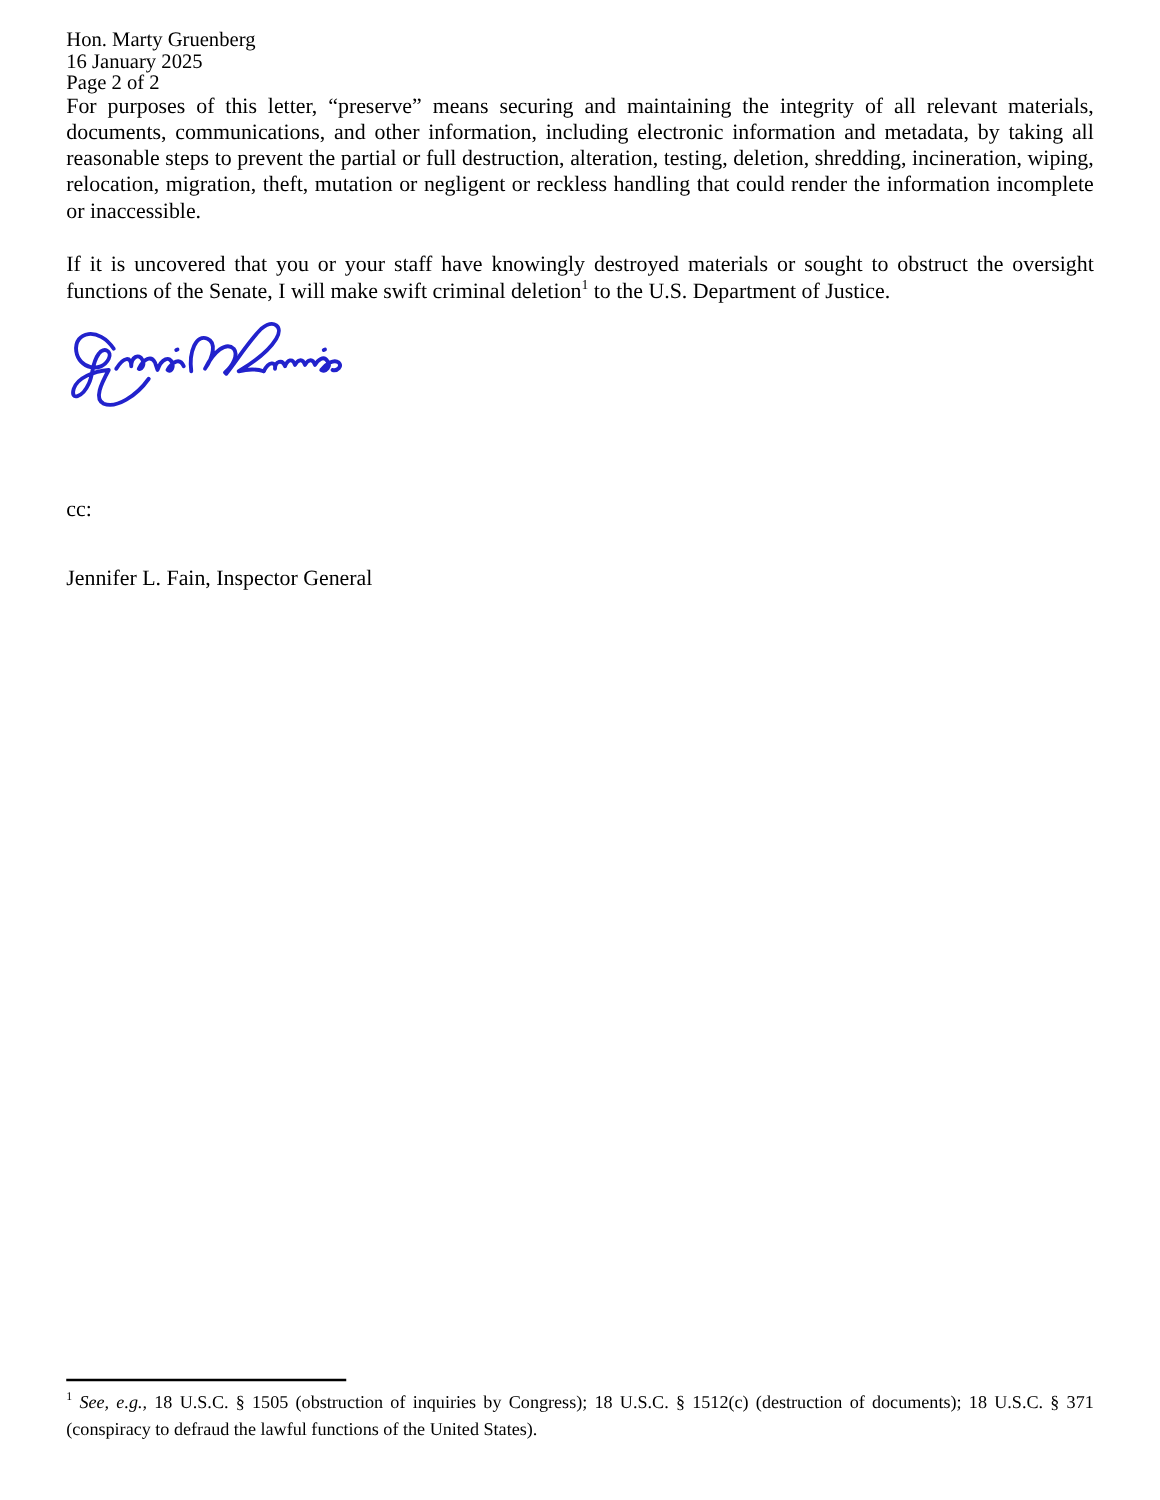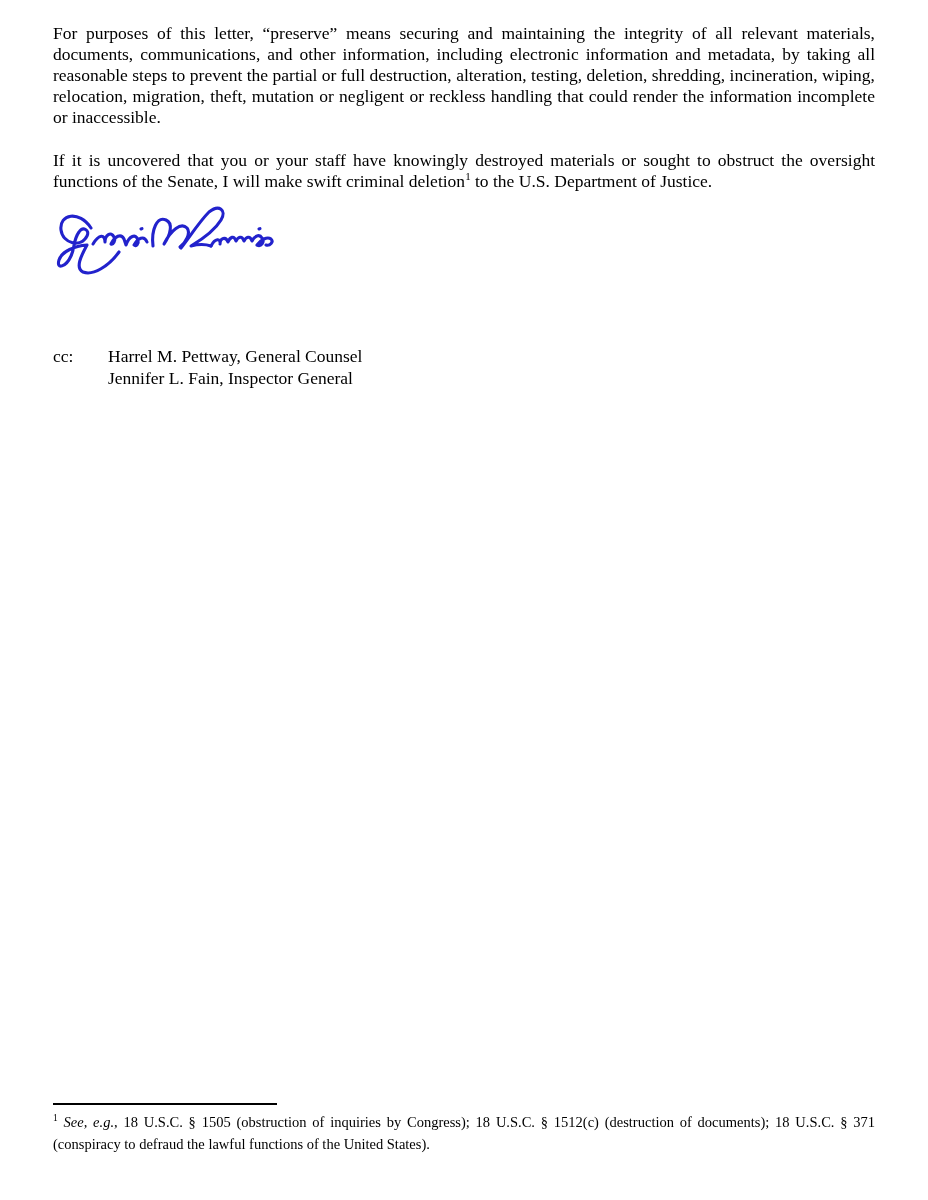--- a/index.html
+++ b/index.html
@@ -42,20 +42,21 @@
   .signer {
     font-size: 17.5px;
     line-height: 21px;
     margin-top: 16px;
   }
   .cc-block {
     margin-top: 63px;
     display: flex;
     font-size: 17.5px;
     line-height: 22px;
+    flex-direction: column;
   }
   .cc-label { width: 55px; flex: 0 0 55px; }
   sup.fn-ref {
     font-size: 11px;
     line-height: 0;
     vertical-align: super;
   }
   .footnote {
     position: absolute;
     top: 1103px;
@@ -76,20 +77,25 @@
   }
   .footnote-text sup.fn-ref { font-size: 9.5px; }
   .italic { font-style: italic; }
 </style>
 </head>
 <body>
 
 <div class="page">
   <div class="content">
 
+    <div class="header-block">
+      <div>Hon. Marty Gruenberg</div>
+      <div>16 January 2025</div>
+      <div>Page 2 of 2</div>
+    </div>
 
     <p class="para para-1">For purposes of this letter, “preserve” means securing and maintaining the integrity of all relevant materials, documents, communications, and other information, including electronic information and metadata, by taking all reasonable steps to prevent the partial or full destruction, alteration, testing, deletion, shredding, incineration, wiping, relocation, migration, theft, mutation or negligent or reckless handling that could render the information incomplete or inaccessible.</p>
 
     <p class="para para-2"><span>If it is uncovered that you or your staff have knowingly destroyed materials or sought to obstruct the oversight functions of the Senate, I will make swift criminal deletion</span><sup class="fn-ref">1</sup><span> to the U.S. Department of Justice.</span></p>
 
 
     <div class="signature-wrap">
       <svg width="228" height="78" viewBox="0 0 228 78" fill="none" xmlns="http://www.w3.org/2000/svg">
         <g stroke="#2222cc" stroke-width="3.1" stroke-linecap="round" stroke-linejoin="round" fill="none">
           <path d="M 38,24 C 26,6 6,10 8,26 C 10,40 28,44 34,32 C 37,26 30,22 26,28 C 20,36 22,44 18,52 C 13,63 3,66 6,56 C 9,47 22,42 34,41 C 28,52 22,64 30,68 C 40,72 56,62 66,48"></path>
@@ -100,21 +106,20 @@
           <path d="M 158,42 C 162,34 168,34 167,40 C 167,34 173,32 175,38 C 177,33 181,31 183,37 C 185,33 189,31 191,37 C 193,33 197,31 199,37 C 201,33 206,29 209,34 C 212,38 208,43 204,41 C 208,36 214,32 218,35 C 221,38 217,42 213,41"></path>
           <path d="M 206,25 L 207,24.6"></path>
         </g>
       </svg>
     </div>
 
 
     <div class="cc-block">
       <div class="cc-label">cc:</div>
       <div class="cc-names">
-        <div>Harrel M. Pettway, General Counsel</div>
         <div>Jennifer L. Fain, Inspector General</div>
       </div>
     </div>
 
   </div>
 
   <div class="footnote">
     <hr class="footnote-rule">
     <p class="footnote-text"><sup class="fn-ref">1</sup> <span class="italic">See, e.g.</span><span>, 18 U.S.C. § 1505 (obstruction of inquiries by Congress); 18 U.S.C. § 1512(c) (destruction of documents); 18 U.S.C. § 371 (conspiracy to defraud the lawful functions of the United States).</span></p>
   </div>

